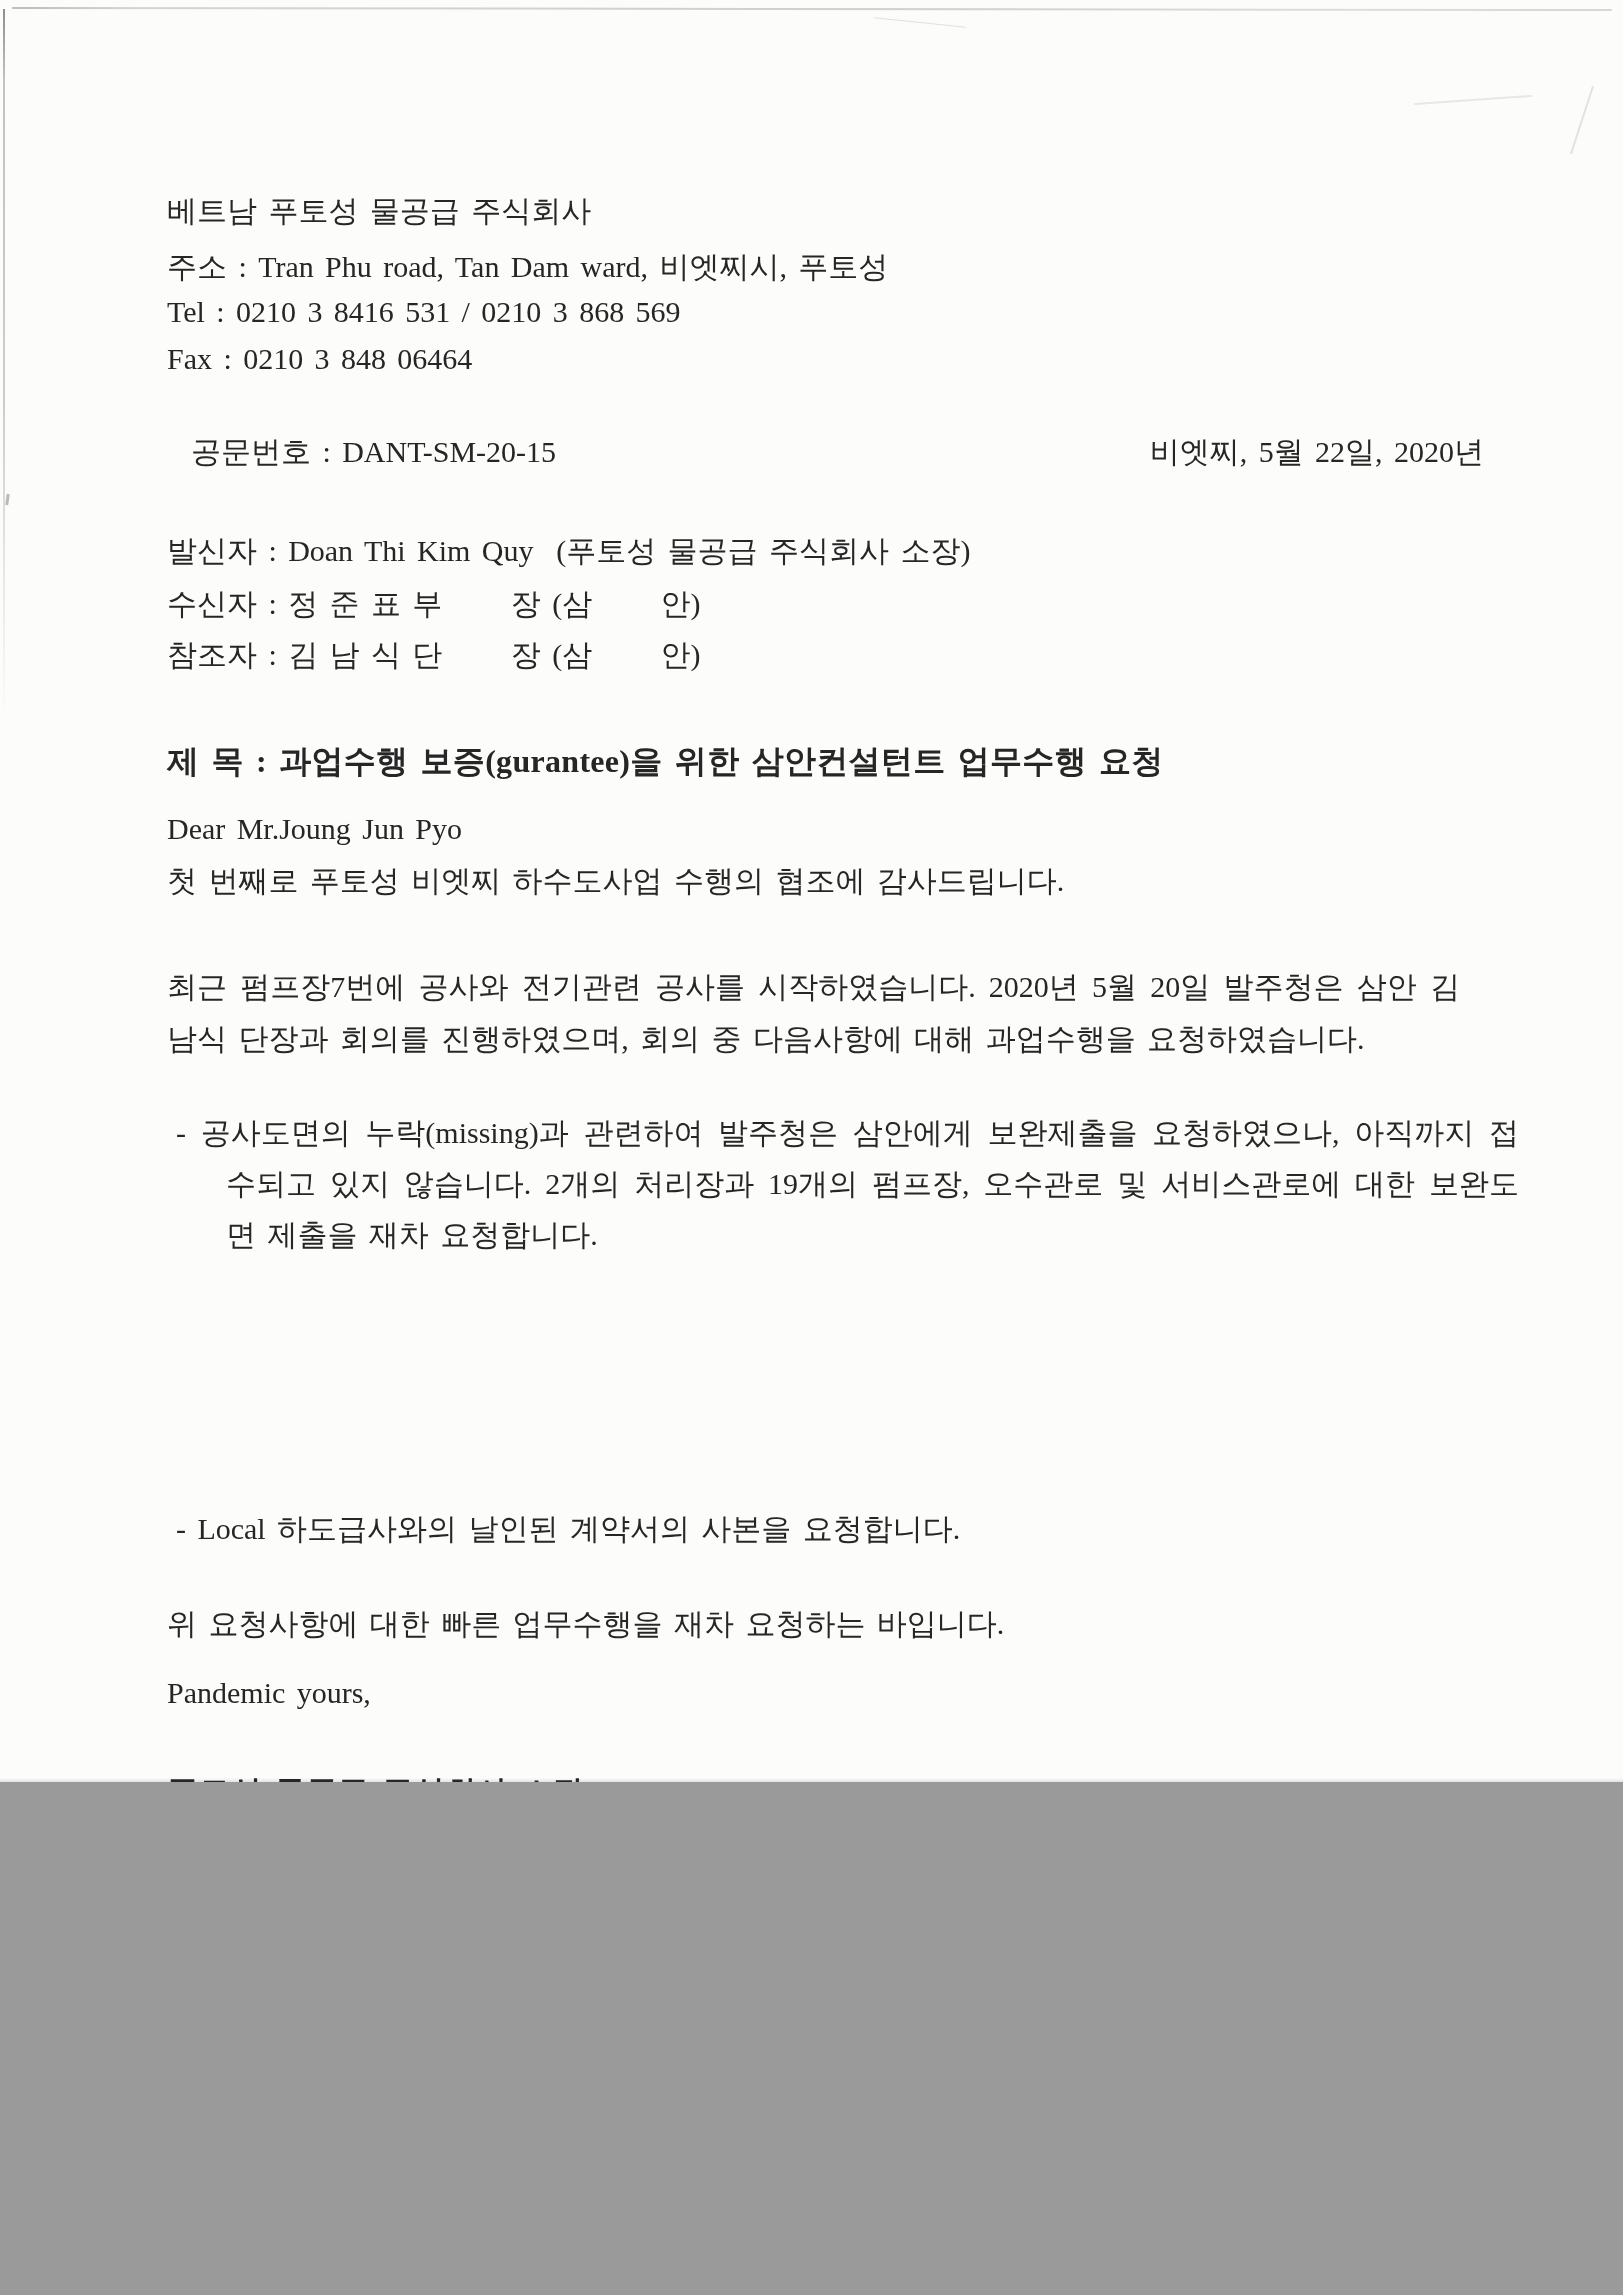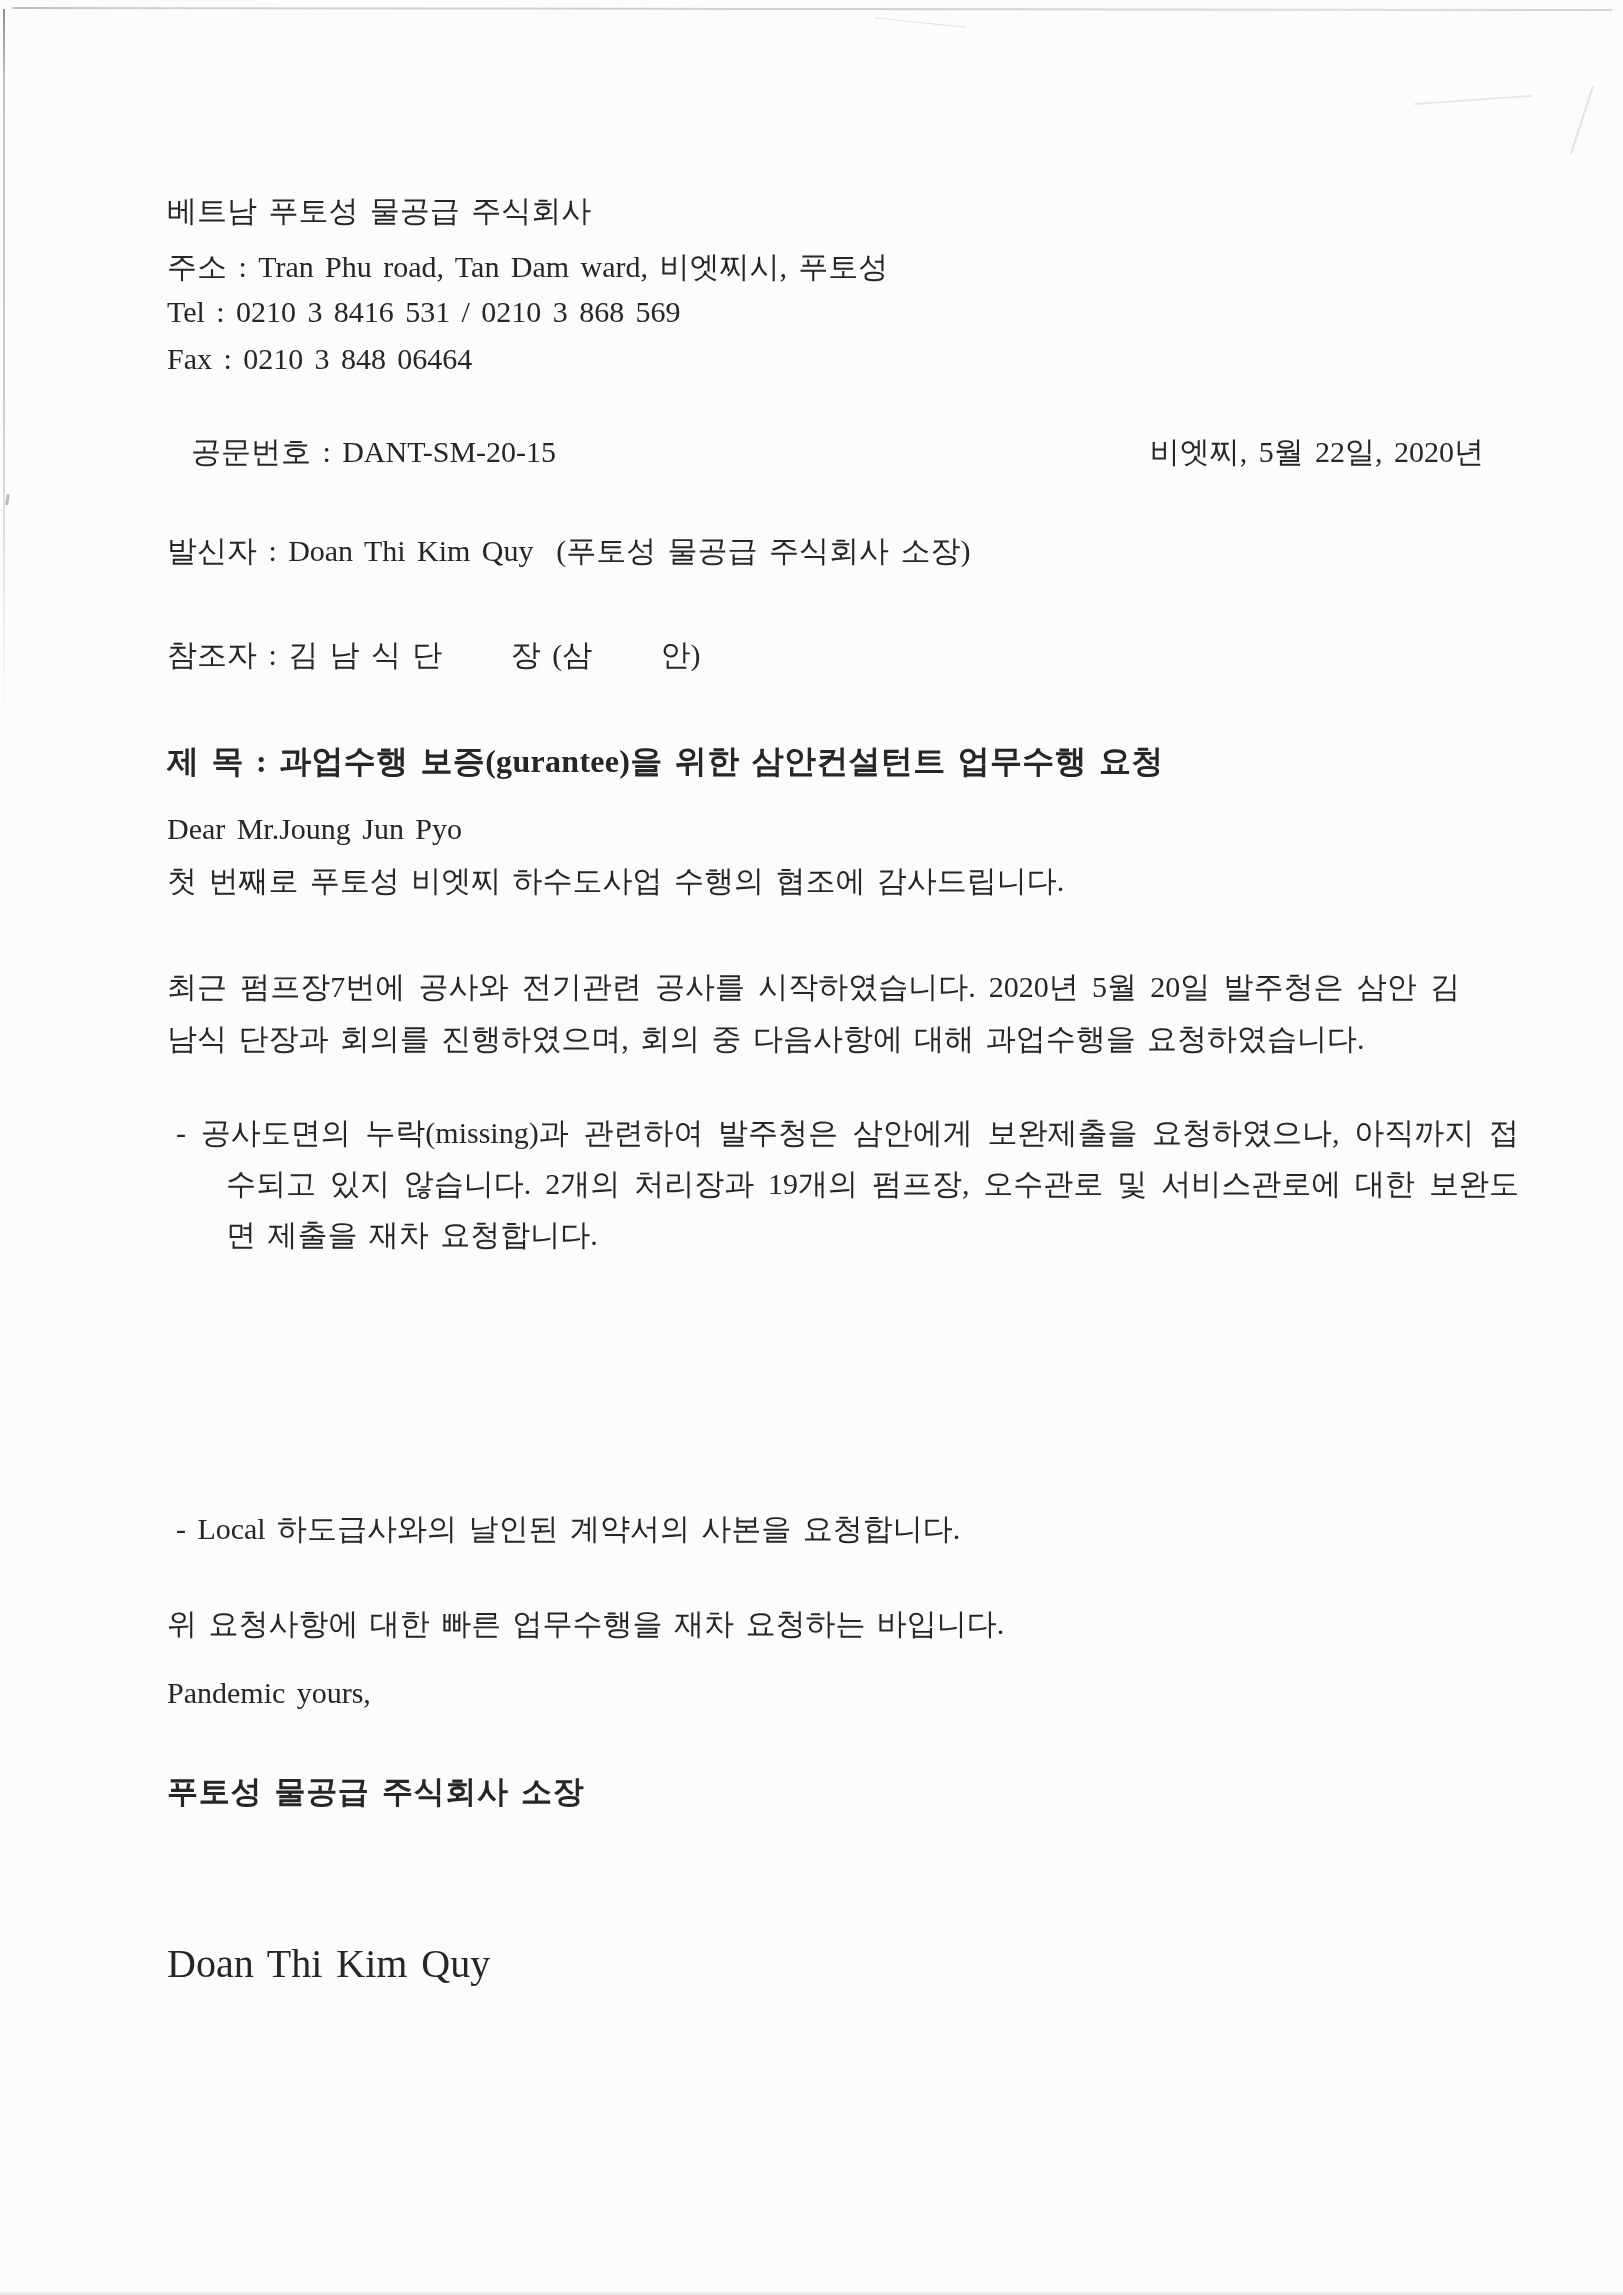--- a/index.html
+++ b/index.html
@@ -1,19 +1,19 @@
 <!DOCTYPE html>
 <html style="font-size:10.5px"><head>
 <meta charset="utf-8">
 <style>
   html, body { margin: 0; padding: 0; background: #9a9a9a; }
   .page {
     position: relative;
     width: 1623px;
-    height: 2295px;
+    height: 1782px;
     background: #fcfcfb;
     overflow: hidden;
     font-family: "Liberation Serif", "DejaVu Serif", serif;
     color: #262626;
     font-size: 30px;
     word-spacing: 3.9px;
   }
   .page p { margin: 0; }
 
   
@@ -99,20 +99,21 @@
   <p class="abs lh-address">주소 : Tran Phu road, Tan Dam ward, 비엣찌시, 푸토성</p>
   <p class="abs lh-tel">Tel : 0210 3 8416 531 / 0210 3 868 569</p>
   <p class="abs lh-fax">Fax : 0210 3 848 06464</p>
 
   <div class="abs ref-row">
     <span>공문번호 : DANT-SM-20-15</span>
     <span>비엣찌, 5월 22일, 2020년</span>
   </div>
 
   <p class="abs pre party-sender">발신자 : Doan Thi Kim Quy  (푸토성 물공급 주식회사 소장)</p>
+  <p class="abs pre party-recipient">수신자 : 정 준 표 부      장 (삼      안)</p>
   <p class="abs pre party-cc">참조자 : 김 남 식 단      장 (삼      안)</p>
 
   <p class="abs subject">제  목 : 과업수행 보증(gurantee)을 위한 삼안컨설턴트 업무수행 요청</p>
 
   <p class="abs salutation">Dear Mr.Joung Jun Pyo</p>
   <p class="abs intro">첫 번째로 푸토성 비엣찌 하수도사업 수행의 협조에 감사드립니다.</p>
 
   <p class="abs just body-para">최근 펌프장7번에 공사와 전기관련 공사를 시작하였습니다. 2020년 5월 20일 발주청은 삼안 김남식 단장과 회의를 진행하였으며, 회의 중 다음사항에 대해 과업수행을 요청하였습니다.</p>
 
   <p class="abs just hang bullet-1">- 공사도면의 누락(missing)과 관련하여 발주청은 삼안에게 보완제출을 요청하였으나, 아직까지 접수되고 있지 않습니다. 2개의 처리장과 19개의 펌프장, 오수관로 및 서비스관로에 대한 보완도면 제출을 재차 요청합니다.</p>

